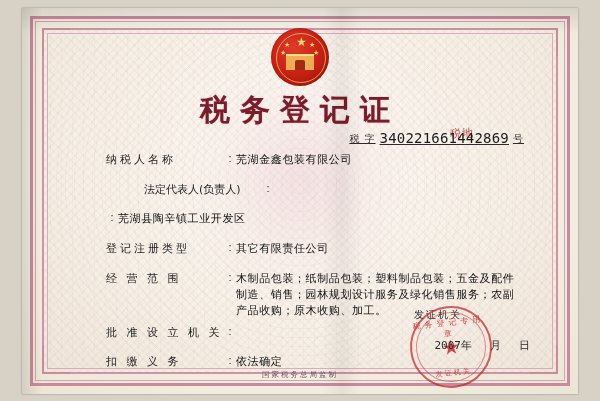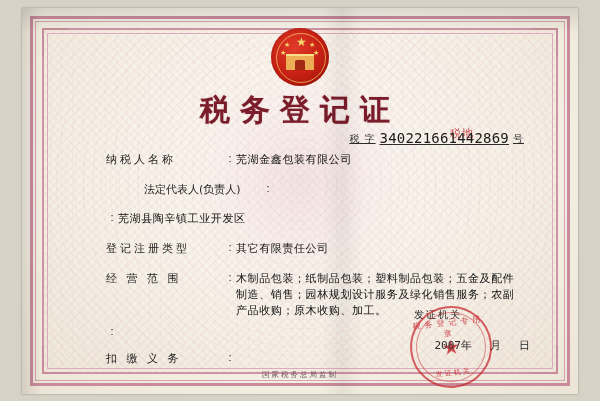--- a/index.html
+++ b/index.html
@@ -263,27 +263,29 @@
         <div class="value">其它有限责任公司</div>
       </div>
 
       <div class="row tall">
         <div class="label">经 营 范 围</div>
         <div class="colon">:</div>
         <div class="value">木制品包装；纸制品包装；塑料制品包装；五金及配件制造、销售；园林规划设计服务及绿化销售服务；农副产品收购；原木收购、加工。</div>
       </div>
 
       <div class="row">
+        <div class="label">批 准 设 立 机 关</div>
         <div class="colon">:</div>
         <div class="value"></div>
       </div>
 
       <div class="row" style="margin-top:10px;">
         <div class="label">扣 缴 义 务</div>
         <div class="colon">:</div>
+        <div class="value">依法确定</div>
       </div>
 
     </div>
 
     <div class="issuer">发证机关</div>
 
     <div class="seal">
       <div class="arc">税务登记专用章</div>
       <div class="star">★</div>
       <div class="arcb">发证机关</div>

